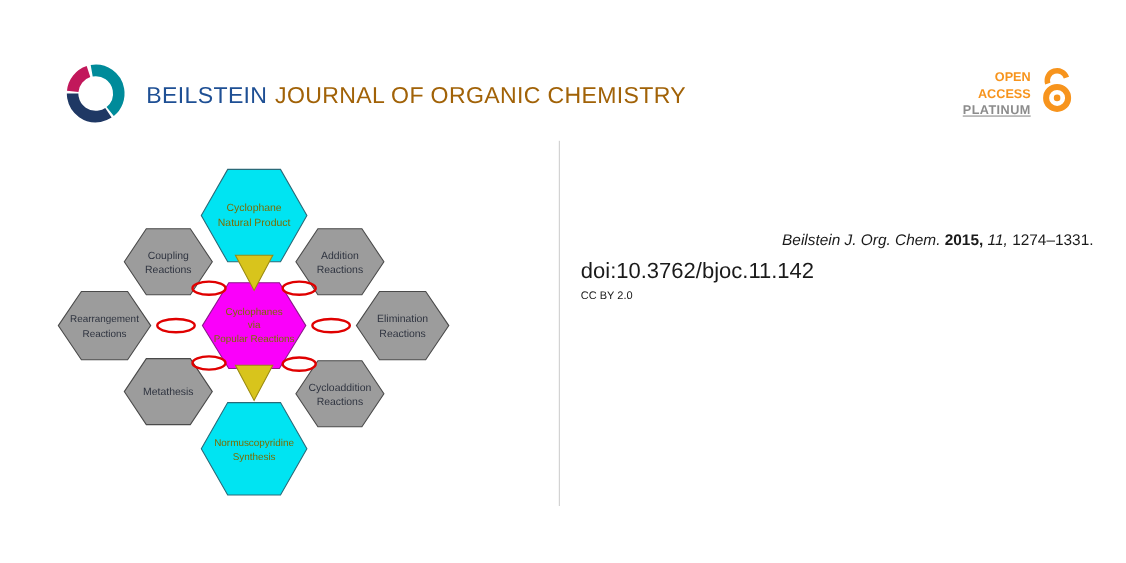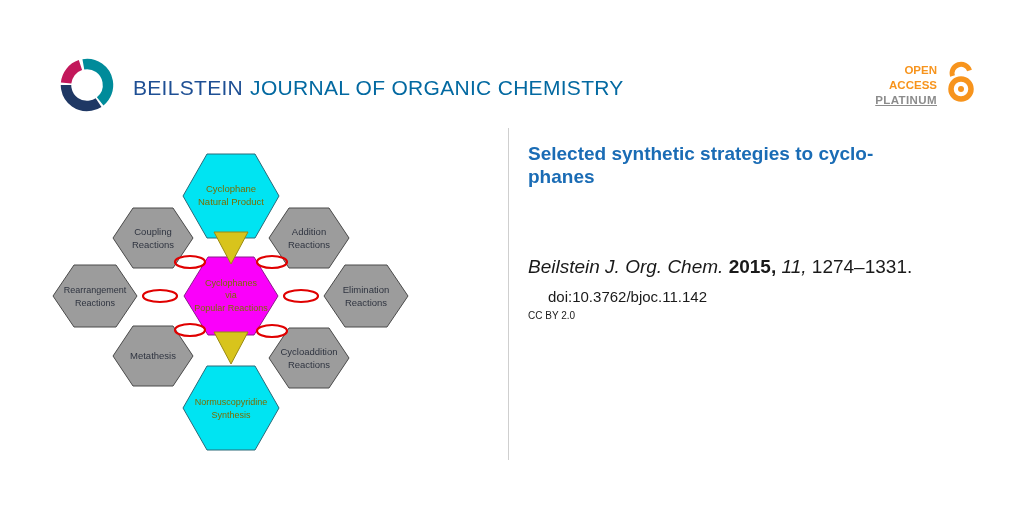--- a/index.html
+++ b/index.html
@@ -5,21 +5,21 @@
   html,body { margin:0; padding:0; }
   body {
     width:1024px; height:512px; background:#ffffff; position:relative; overflow:hidden;
     font-family:"Liberation Sans", sans-serif;
   }
 
   
   .logo { position:absolute; left:58px; top:56px; }
   .brand { position:absolute; left:133px; top:76px; font-size:21px; letter-spacing:0.3px; white-space:nowrap; }
   .brand-bold { color:#1e4f94; font-weight:normal; }
-  .brand-reg  { color:#0369a1; font-weight:400; margin-left:7px; }
+  .brand-reg  { color:#a16207; font-weight:400; margin-left:7px; }
 
   .oa { position:absolute; right:46px; top:58px; display:flex; align-items:flex-end; gap:7px; }
   .oa-lines { text-align:right; font-weight:bold; font-size:11.5px; line-height:1.3; }
   .oa-open, .oa-access { color:#f7941d; }
   .oa-platinum { color:#8c8c8c; letter-spacing:0.4px;text-decoration:underline; }
 
   
   .diagram { position:absolute; left:52px; top:140px; }
   .diagram text { font-family:"Liberation Sans", sans-serif; text-anchor:middle; }
   .t-sm   { font-size:9.5px; }
@@ -30,25 +30,25 @@
   .hex-cyan    { fill:#00e4f2; stroke:#2a6a78; stroke-width:1; }
   .hex-magenta { fill:#fa00fa; stroke:#8b1a8b; stroke-width:1; }
   .tri { fill:#d8c41c; stroke:#9a8a10; stroke-width:1; }
   .ring { fill:none; stroke:#e00000; stroke-width:2.2; }
 
   
   .divider { position:absolute; left:508px; top:128px; width:1px; height:332px; background:#cfcfcf; }
   .article { position:absolute; left:528px; top:142px; width:470px; color:#1a1a1a; }
   .article-title { margin:0; font-size:19px; line-height:1.22; color:#1a6cb5; font-weight:bold; }
   .authors { margin-top:17px; font-size:16px; line-height:1.5; }
-  .cit { margin-top:27px; font-size:19px; }
+  .cit { margin-top:27px; font-size:14px;text-align:right; }
   .cit span { margin-right:0.28em; }
   .cit .it { font-style:italic; }
   .cit .b  { font-weight:bold; }
-  .doi { margin-top:10px; font-size:15px;margin-left:20px; }
+  .doi { margin-top:10px; font-size:20px; }
   .license { margin-top:5px; font-size:10px; }
 </style>
 </head>
 <body>
 
 <div class="logo">
   <svg width="58" height="58" viewBox="0 0 58 58">
     <g transform="rotate(-100 29 29)">
       <circle cx="29" cy="29" r="21" fill="none" stroke="#008b9a" stroke-width="10.5" stroke-dasharray="55 77" stroke-dashoffset="0"></circle>
       <circle cx="29" cy="29" r="21" fill="none" stroke="#1f3864" stroke-width="10.5" stroke-dasharray="45 87" stroke-dashoffset="-57"></circle>
@@ -126,21 +126,20 @@
     <text class="t-xs txt-olive" x="179" y="171">Popular Reactions</text>
 
     <text class="t-xs txt-olive" x="179" y="265">Normuscopyridine</text>
     <text class="t-xs txt-olive" x="179" y="278">Synthesis</text>
   </svg>
 </div>
 
 <div class="divider"></div>
 
 <div class="article">
-  <h1 class="article-title"><span>Selected synthetic strategies to cyclo-</span><br><span>phanes</span></h1>
 
   <div class="authors"><br></div>
 
   <div class="cit">
     <span class="it">Beilstein J. Org. Chem.</span><span class="b">2015,</span><span class="it">11,</span><span>1274–1331.</span>
   </div>
 
   <div class="doi">doi:10.3762/bjoc.11.142</div>
   <div class="license">CC BY 2.0</div>
 </div>

